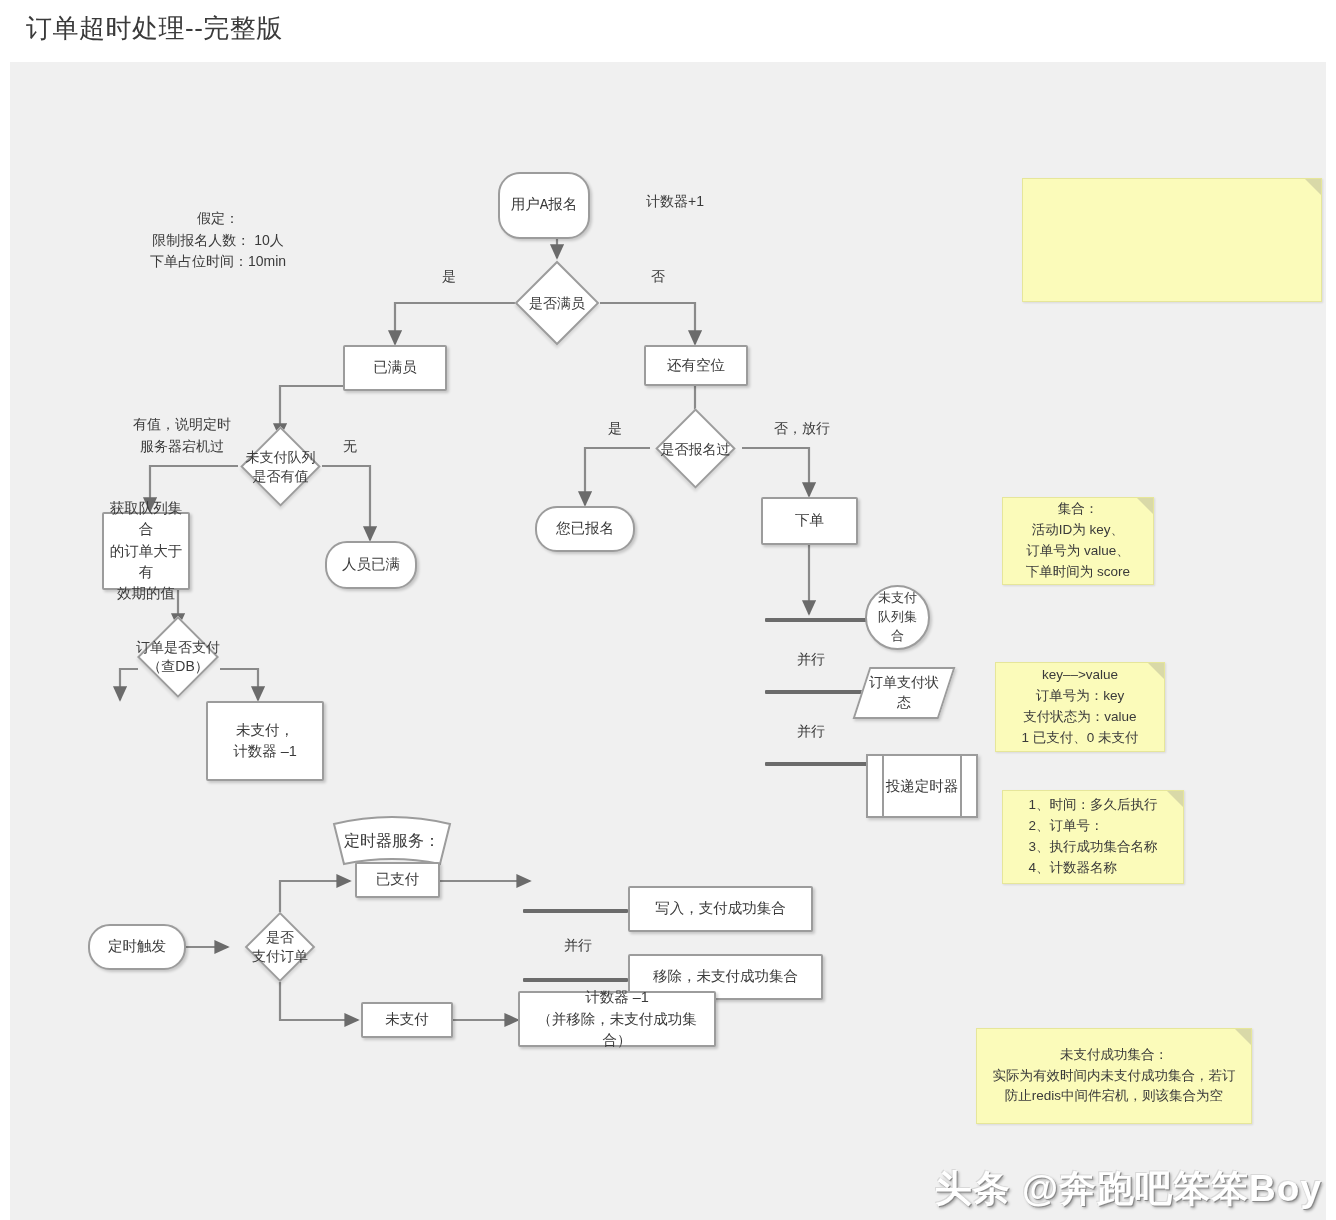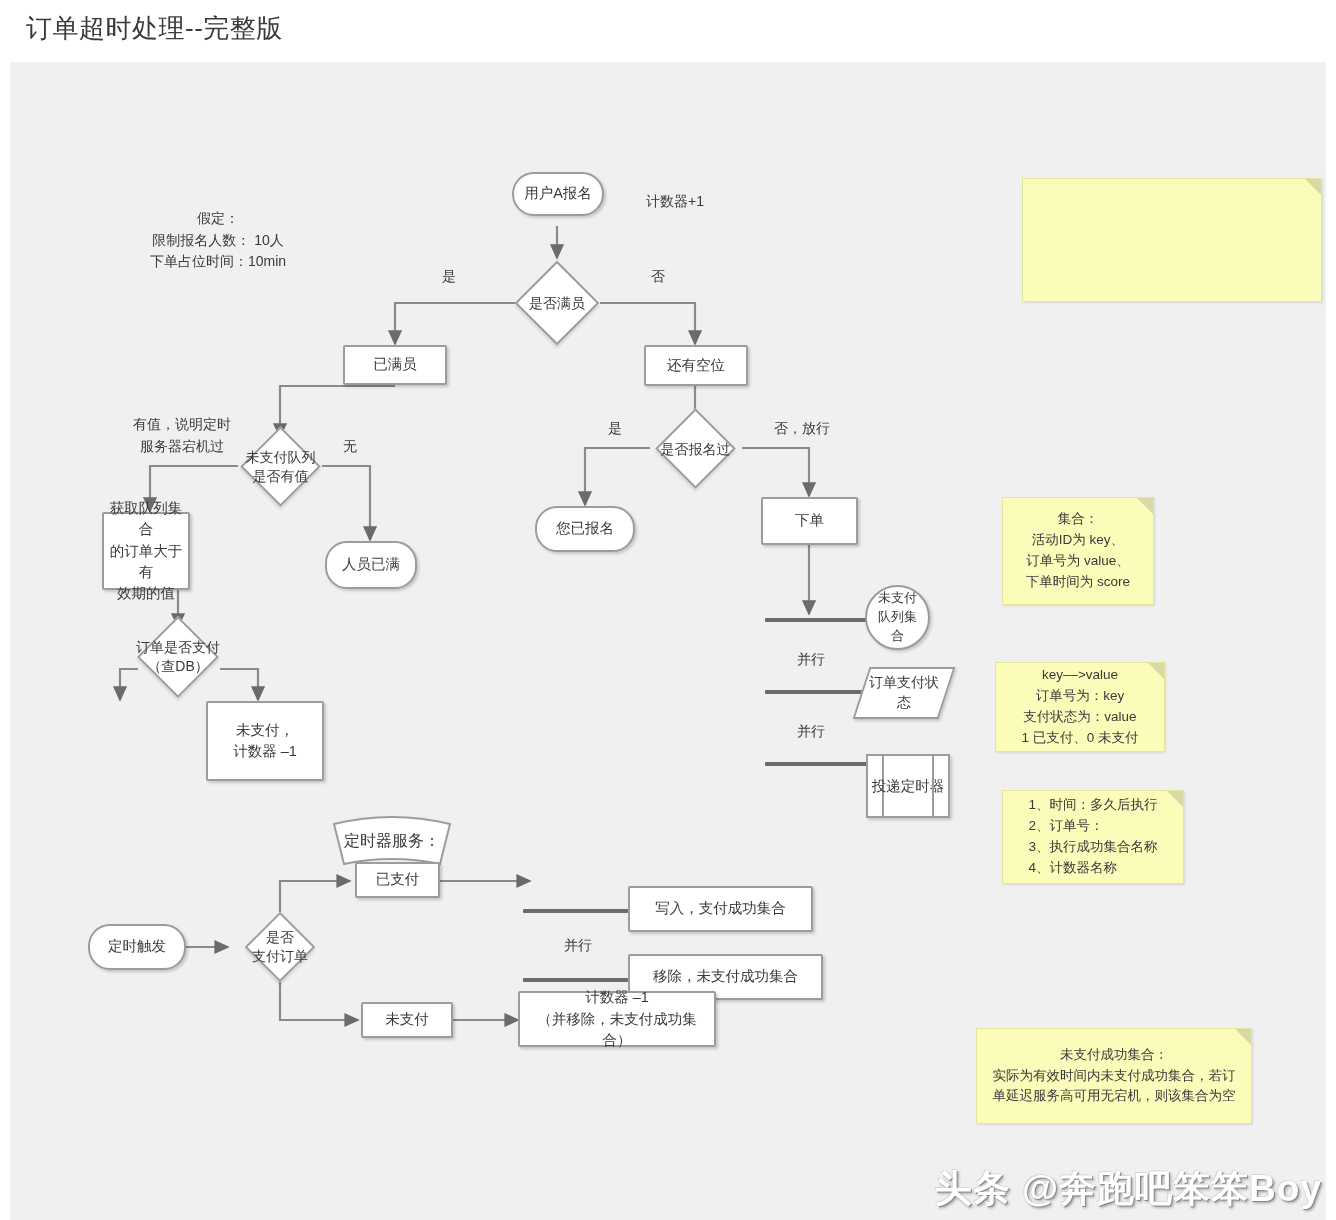--- a/index.html
+++ b/index.html
@@ -267,33 +267,33 @@
     <div class="bar" style="left:755px; top:556px; width:105px;"></div>
     <div class="bar" style="left:755px; top:628px; width:105px;"></div>
     <div class="bar" style="left:755px; top:700px; width:105px;"></div>
     <div class="bar" style="left:513px; top:847px; width:105px;"></div>
     <div class="bar" style="left:513px; top:916px; width:105px;"></div>
 
     <div class="ftext" style="left:108px; top:146px; width:200px;">假定：
 限制报名人数：  10人
 下单占位时间：10min</div>
 
-    <div class="node round" style="left:502px; top:110px; width:92px; height:44px;">
+    <div class="node round" style="left:488px; top:110px; width:92px; height:67px;font-family:Liberation Mono, monospace;">
       <span class="lbl">用户A报名</span>
     </div>
 
     <div class="ftext" style="left:625px; top:129px; width:80px;">计数器+1</div>
 
     <div class="diamond" style="left:517px; top:211px; width:60px; height:60px;">
       <span class="lbl" style="width:90px;">是否满员</span>
     </div>
     <div class="elabel" style="left:424px; top:205px; width:30px;">是</div>
     <div class="elabel" style="left:633px; top:205px; width:30px;">否</div>
 
-    <div class="node rect" style="left:333px; top:283px; width:104px; height:40px;">
+    <div class="node rect" style="left:333px; top:283px; width:104px; height:46px;">
       <span class="lbl">已满员</span>
     </div>
 
     <div class="node rect" style="left:634px; top:283px; width:104px; height:41px;">
       <span class="lbl">还有空位</span>
     </div>
 
     <div class="diamond" style="left:242px; top:376px; width:57px; height:57px;">
       <span class="lbl" style="width:90px;">未支付队列
 是否有值</span>
@@ -341,21 +341,21 @@
       <span class="lbl">未支付
 队列集
 合</span>
     </div>
 
     <div class="para" style="left:851px; top:605px; width:86px; height:52px;">
       <span class="lbl" style="width:72px;">订单支付状
 态</span>
     </div>
 
-    <div class="proc" style="left:856px; top:692px; width:84px; height:64px;">
+    <div class="proc" style="left:856px; top:692px; width:112px; height:64px;">
       <span class="lbl">投递定时器</span>
     </div>
 
     <div class="elabel" style="left:781px; top:588px; width:40px;">并行</div>
     <div class="elabel" style="left:781px; top:660px; width:40px;">并行</div>
 
     <div class="banner" style="left:318px; top:752px; width:128px; height:54px;">
       <svg viewBox="0 0 128 54" width="128" height="54">
         <path d="M6,10 Q64,-4 122,10 L112,50 Q64,40 16,50 Z" fill="#ffffff" stroke="#9c9c9c" stroke-width="2"></path>
       </svg>
@@ -391,21 +391,21 @@
 
     <div class="node rect" style="left:508px; top:929px; width:198px; height:56px;">
       <span class="lbl">计数器 –1
 （并移除，未支付成功集合）</span>
     </div>
 
     <div class="note" style="left:1012px; top:116px; width:300px; height:124px;">
       <span class="fold"></span>
     </div>
 
-    <div class="note" style="left:992px; top:435px; width:152px; height:108px;">
+    <div class="note" style="left:992px; top:435px; width:152px; height:88px;">
       <span class="fold"></span>
       <span class="ntext">集合：
 活动ID为 key、
 订单号为 value、
 下单时间为 score</span>
     </div>
 
     <div class="note" style="left:985px; top:600px; width:170px; height:90px;">
       <span class="fold"></span>
       <span class="ntext">key––&gt;value
@@ -419,20 +419,20 @@
       <span class="ntext" style="text-align:left;">1、时间：多久后执行
 2、订单号：
 3、执行成功集合名称
 4、计数器名称</span>
     </div>
 
     <div class="note" style="left:966px; top:966px; width:276px; height:96px;">
       <span class="fold"></span>
       <span class="ntext">未支付成功集合：
 实际为有效时间内未支付成功集合，若订
-单延迟服务高可用无宕机，则该集合为空</span>
+防止redis中间件宕机，则该集合为空</span>
     </div>
 
   </div>
 
   <div id="watermark">头条 @奔跑吧笨笨Boy</div>
 
 </div>
 
 </body></html>

